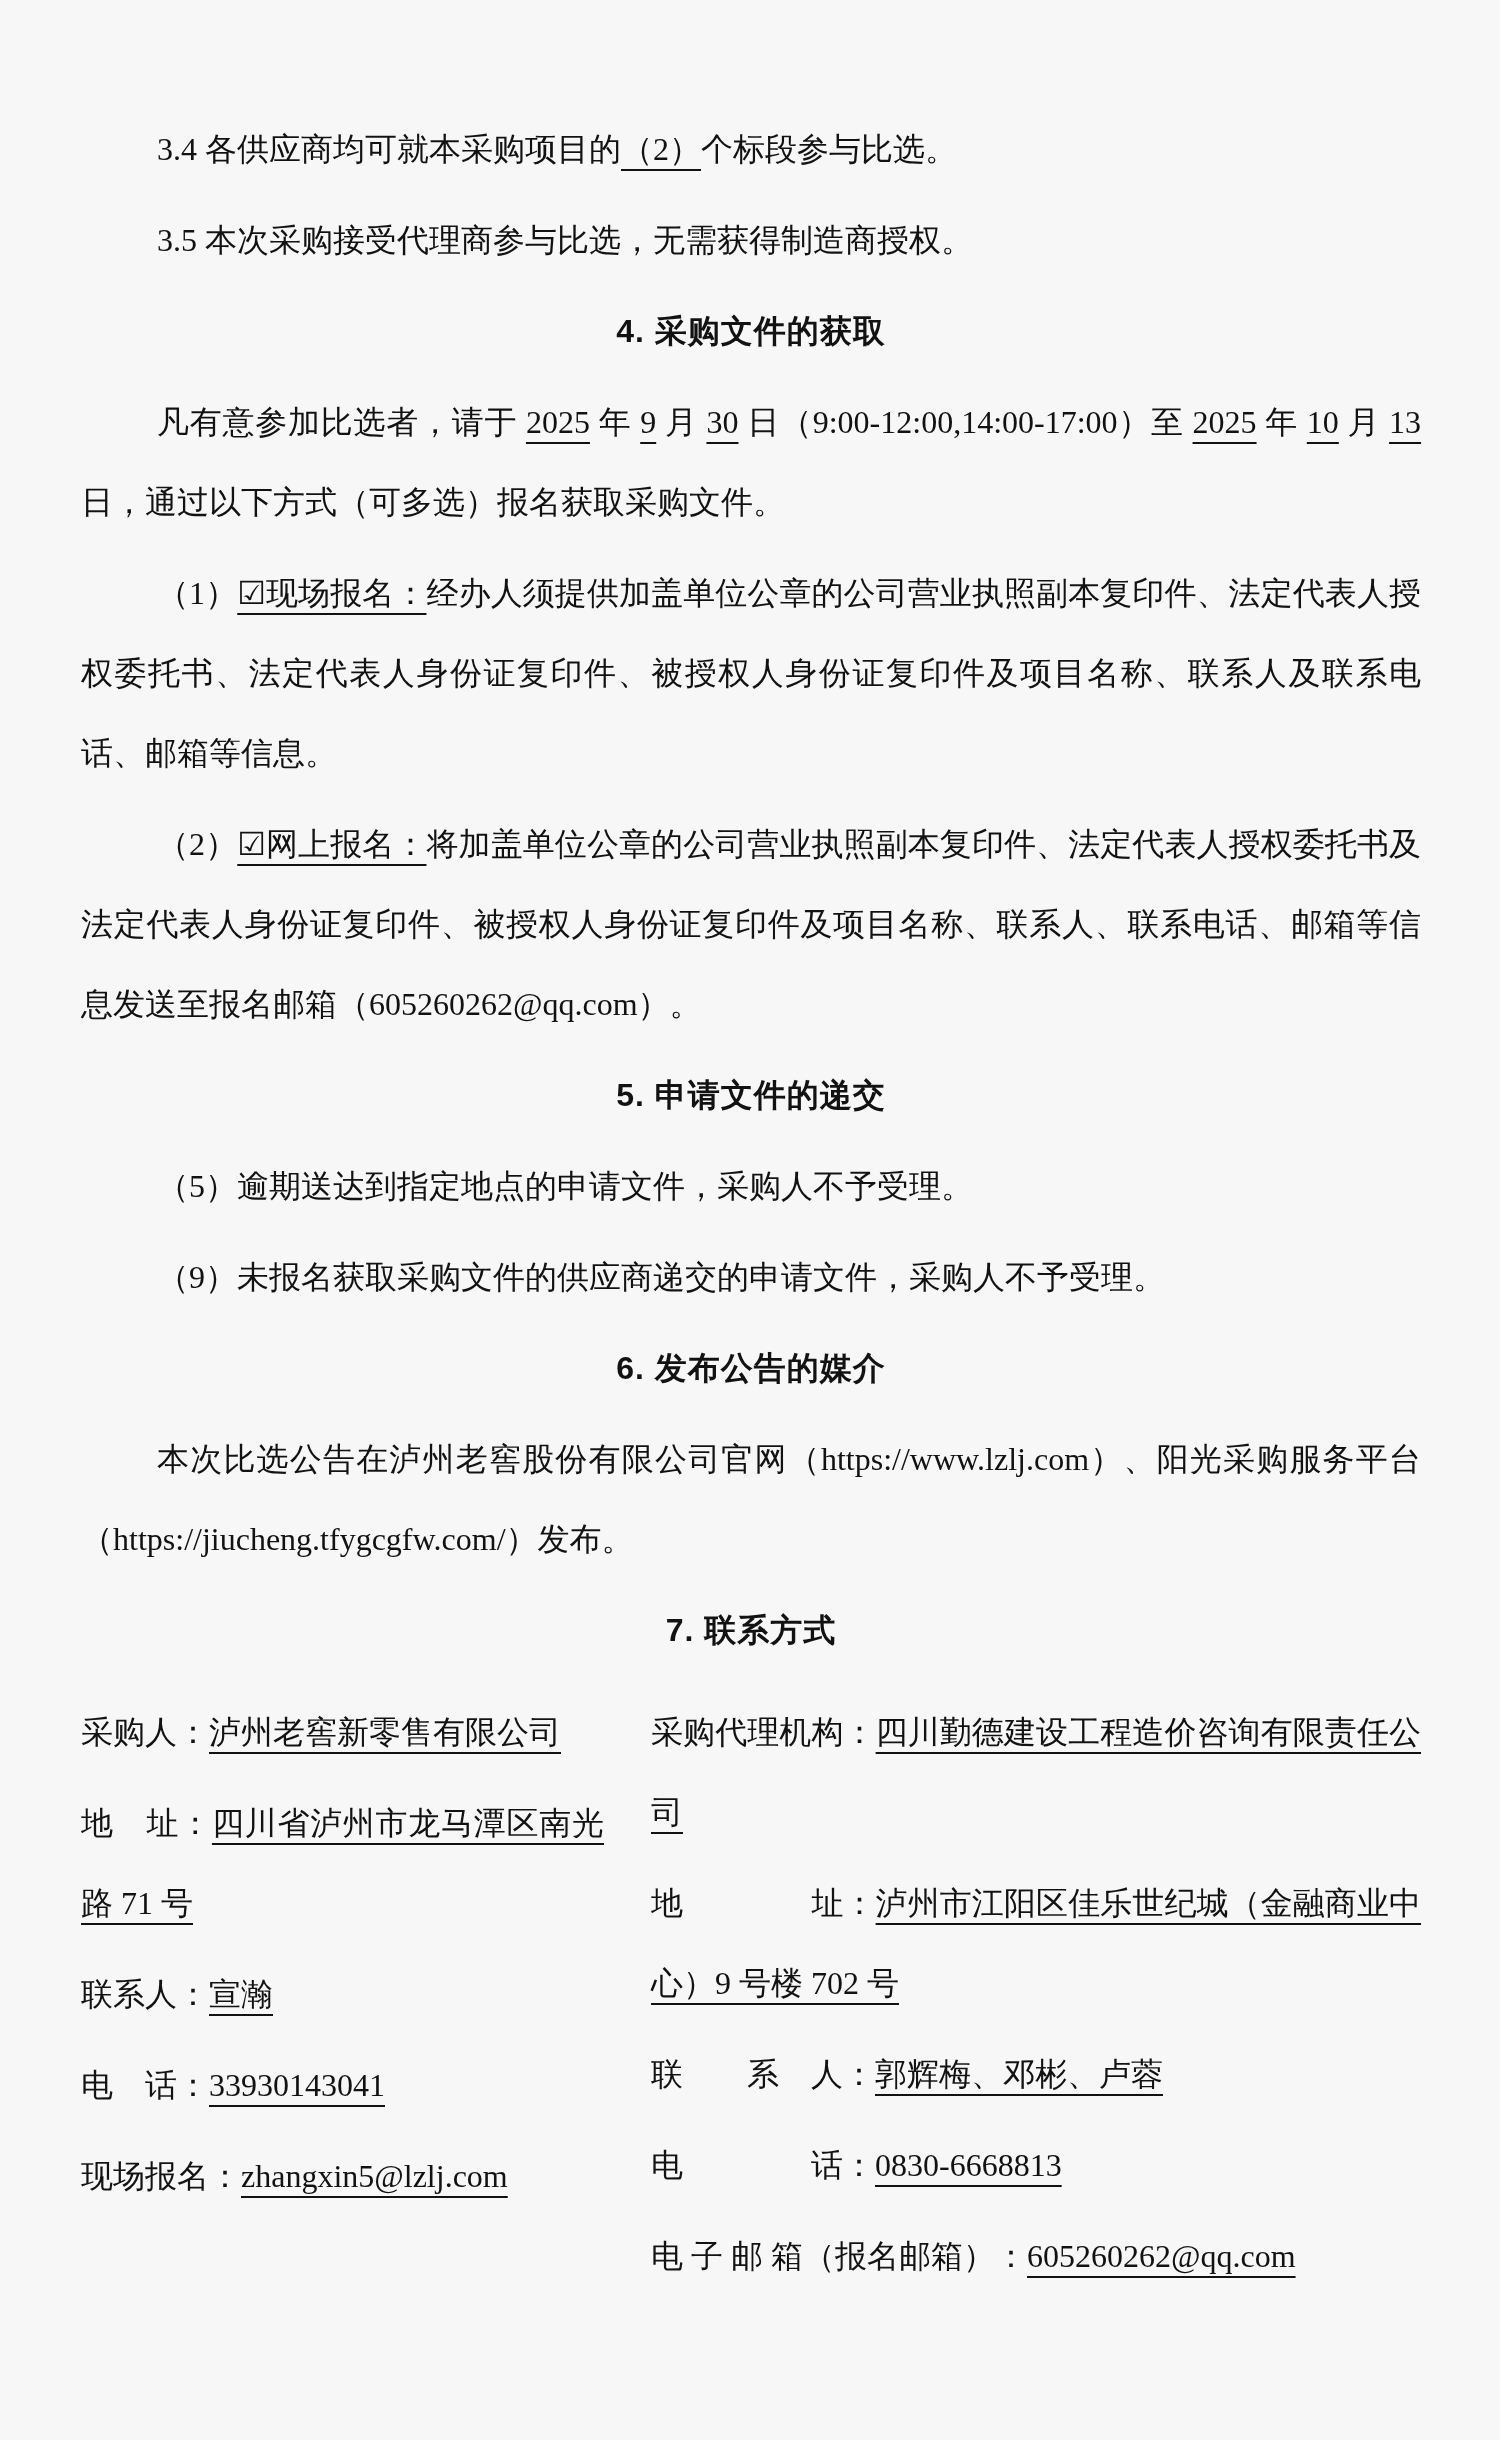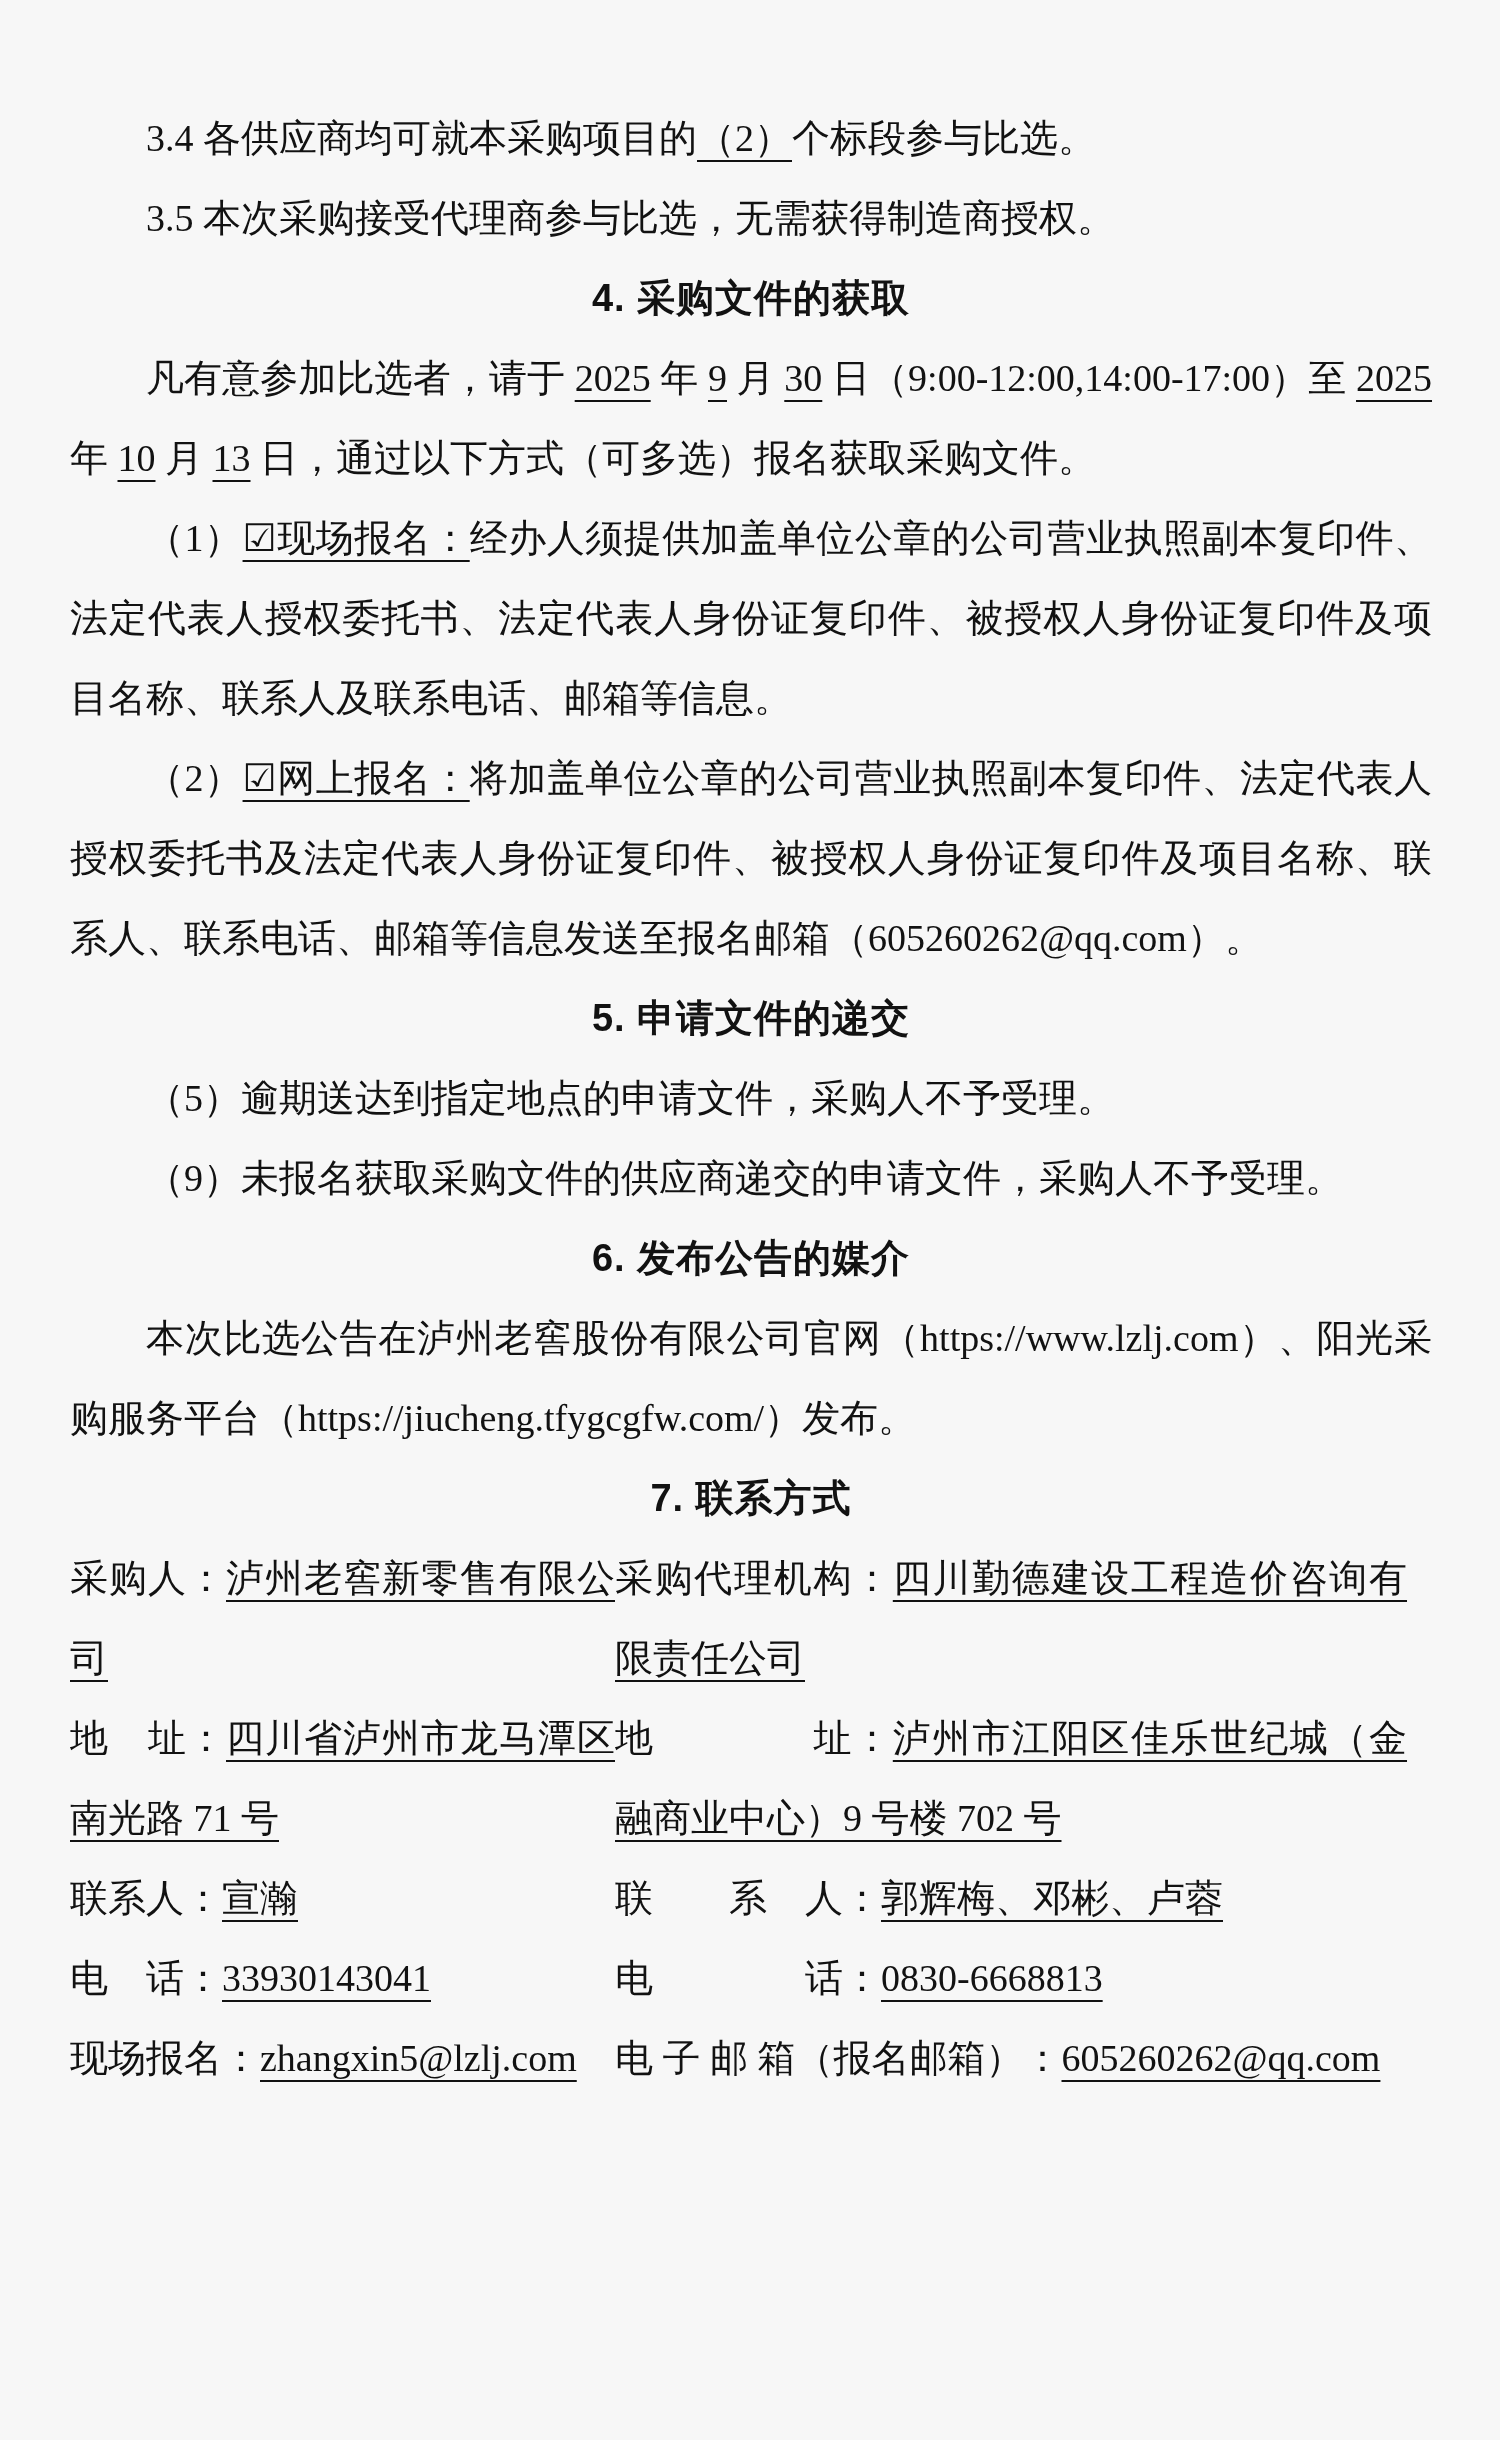--- a/index.html
+++ b/index.html
@@ -10,41 +10,42 @@
     color: #121212;
     font-family: "Liberation Serif", "DejaVu Serif", serif;
     overflow: hidden;
   }
   .doc {
     box-sizing: border-box;
     width: 1500px;
     padding: 98px 68px 0 70px;
   }
   .para, .heading, .contact-line {
-    font-size: 38px;
+    font-size: 32px;
     line-height: 80px;
-    margin: 0;
+    margin: 11px;
     text-align: justify;
     word-break: break-all;
   }
   .para.indent { text-indent: 76px; }
   .heading {
     font-family: "Liberation Sans", "DejaVu Sans", sans-serif;
     font-weight: 700;
     text-align: center;
     letter-spacing: 1px;
   }
   .u {
     text-decoration: underline;
     text-underline-offset: 9px;
     text-decoration-thickness: 2px;
   }
   .contacts {
     display: grid;
     grid-template-columns: 545px 792px;
+    column-gap: 25px;
     align-items: start;
   }
 </style>
 </head>
 <body>
 
 <main class="doc">
   <div id="doc-body">
       <p class="para indent"><span>3.4 各供应商均可就本采购项目的</span><span class="u">（2）</span><span>个标段参与比选。</span></p>
       <p class="para indent"><span>3.5 本次采购接受代理商参与比选，无需获得制造商授权。</span></p>

